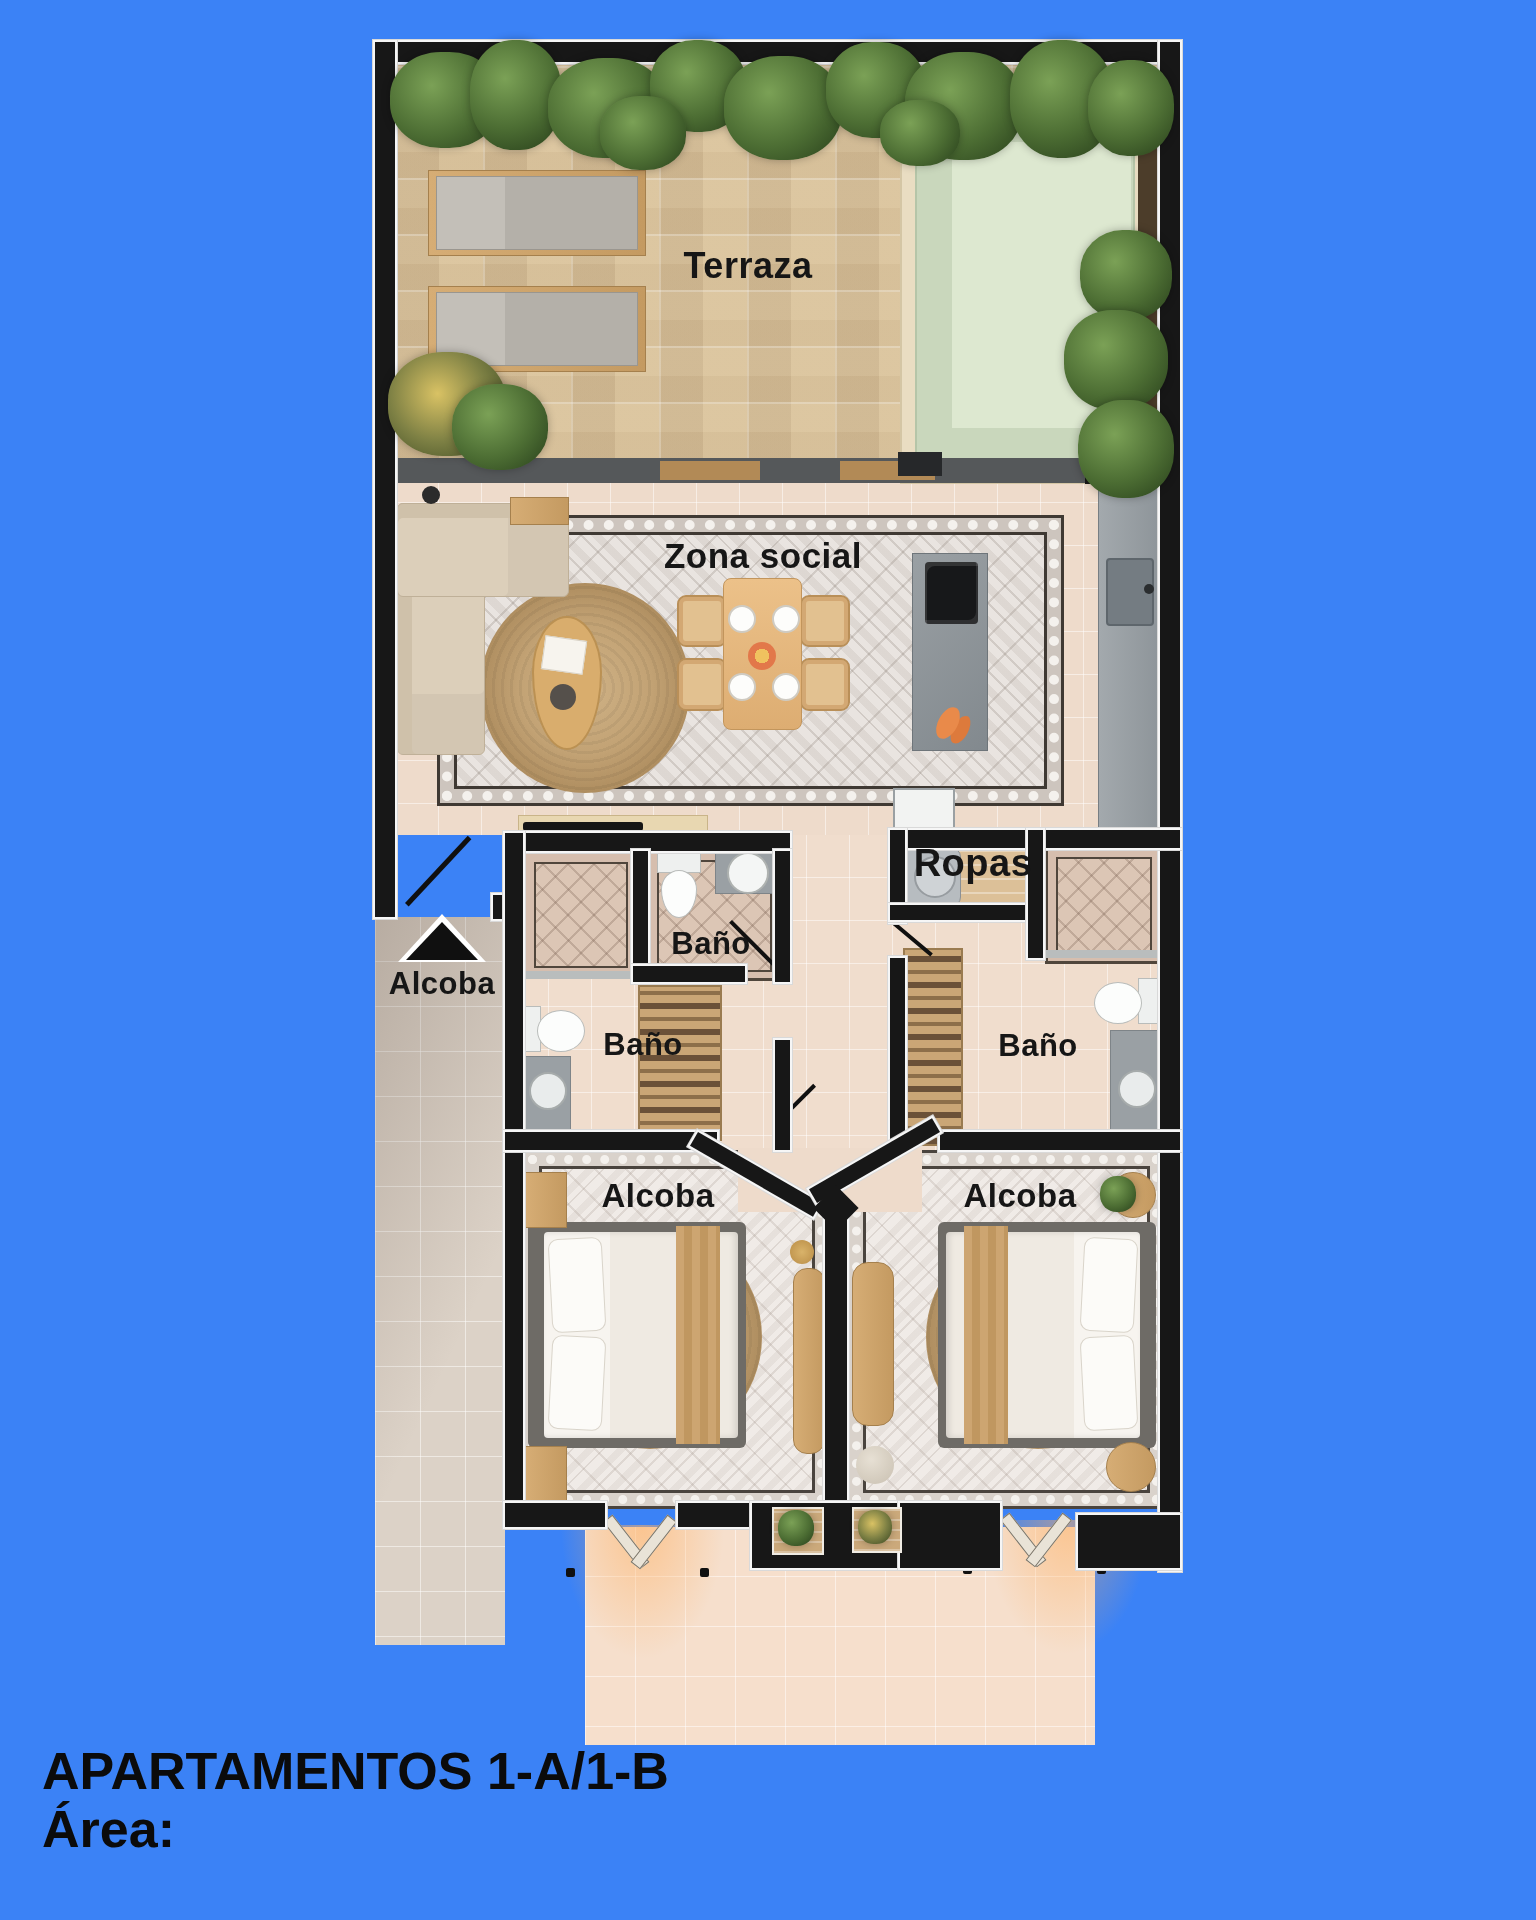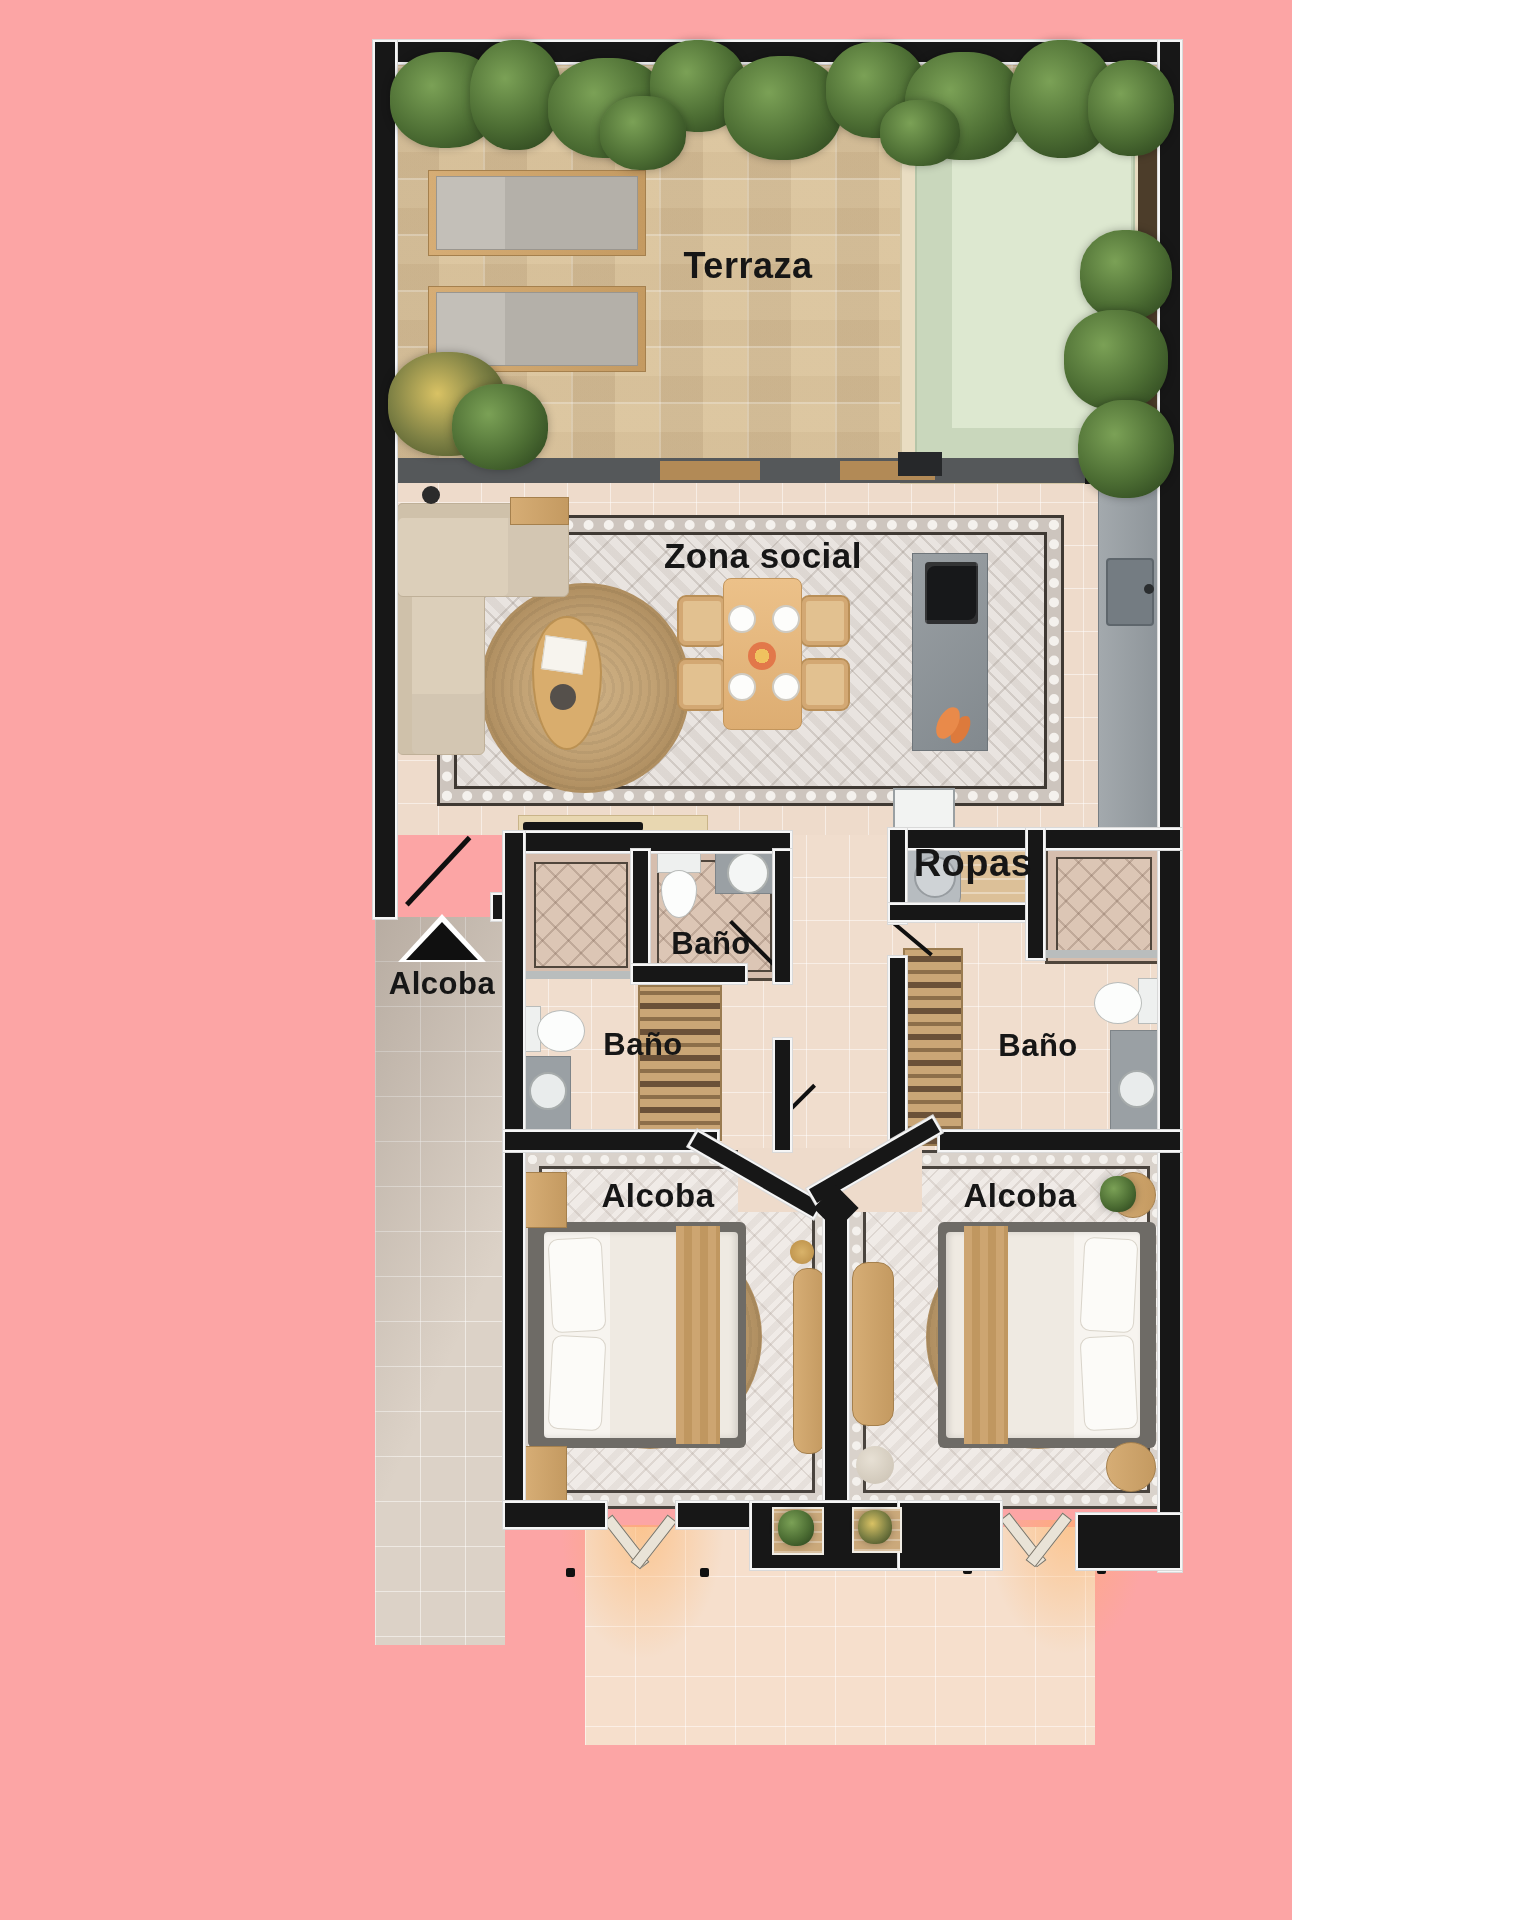--- a/index.html
+++ b/index.html
@@ -1,16 +1,16 @@
 <!DOCTYPE html>
 <html><head>
 <meta charset="utf-8">
 <style>
   html,body{margin:0;padding:0;background:#ffffff;}
-  #stage{position:relative;width:1292px;height:1920px;background:#fca5a5;overflow:hidden;
+  #stage{position:relative;width:1536px;height:1920px;background:#3b82f6;overflow:hidden;
          font-family:"Liberation Sans", sans-serif;}
   .abs{position:absolute;}
   .wall{position:absolute;background:#171717;box-shadow:0 0 0 2px #f6f6f6,0 0 0 3px #d9d9d9;z-index:4;}
   .label{position:absolute;z-index:6;font-weight:700;color:#161616;white-space:nowrap;
          transform:translate(-50%,-50%);letter-spacing:.5px;}
   .floor-tiles{position:absolute;z-index:0;background-image:
       linear-gradient(0deg, rgba(255,255,255,.5) 1px, transparent 1px),
       linear-gradient(90deg, rgba(255,255,255,.5) 1px, transparent 1px);
       background-size:43px 43px;}
   .plant{position:absolute;z-index:5;border-radius:46%;
@@ -265,14 +265,18 @@
   <div class="label" style="left:748px;top:266px;font-size:36px;">Terraza</div>
   <div class="label" style="left:763px;top:556px;font-size:35px;">Zona social</div>
   <div class="label" style="left:442px;top:984px;font-size:31px;">Alcoba</div>
   <div class="label" style="left:711px;top:944px;font-size:31px;">Baño</div>
   <div class="label" style="left:643px;top:1045px;font-size:31px;">Baño</div>
   <div class="label" style="left:1038px;top:1046px;font-size:31px;">Baño</div>
   <div class="label" style="left:973px;top:863px;font-size:38px;">Ropas</div>
   <div class="label" style="left:658px;top:1196px;font-size:33px;">Alcoba</div>
   <div class="label" style="left:1020px;top:1196px;font-size:33px;">Alcoba</div>
 
+  <div class="abs" style="left:42px;top:1742px;z-index:10;color:#0b0b0b;font-weight:700;line-height:1.12;">
+    <div style="font-size:52px;">APARTAMENTOS 1-A/1-B</div>
+    <div style="font-size:52px;">Área:</div>
+  </div>
 
 </div>
 
 </body></html>

